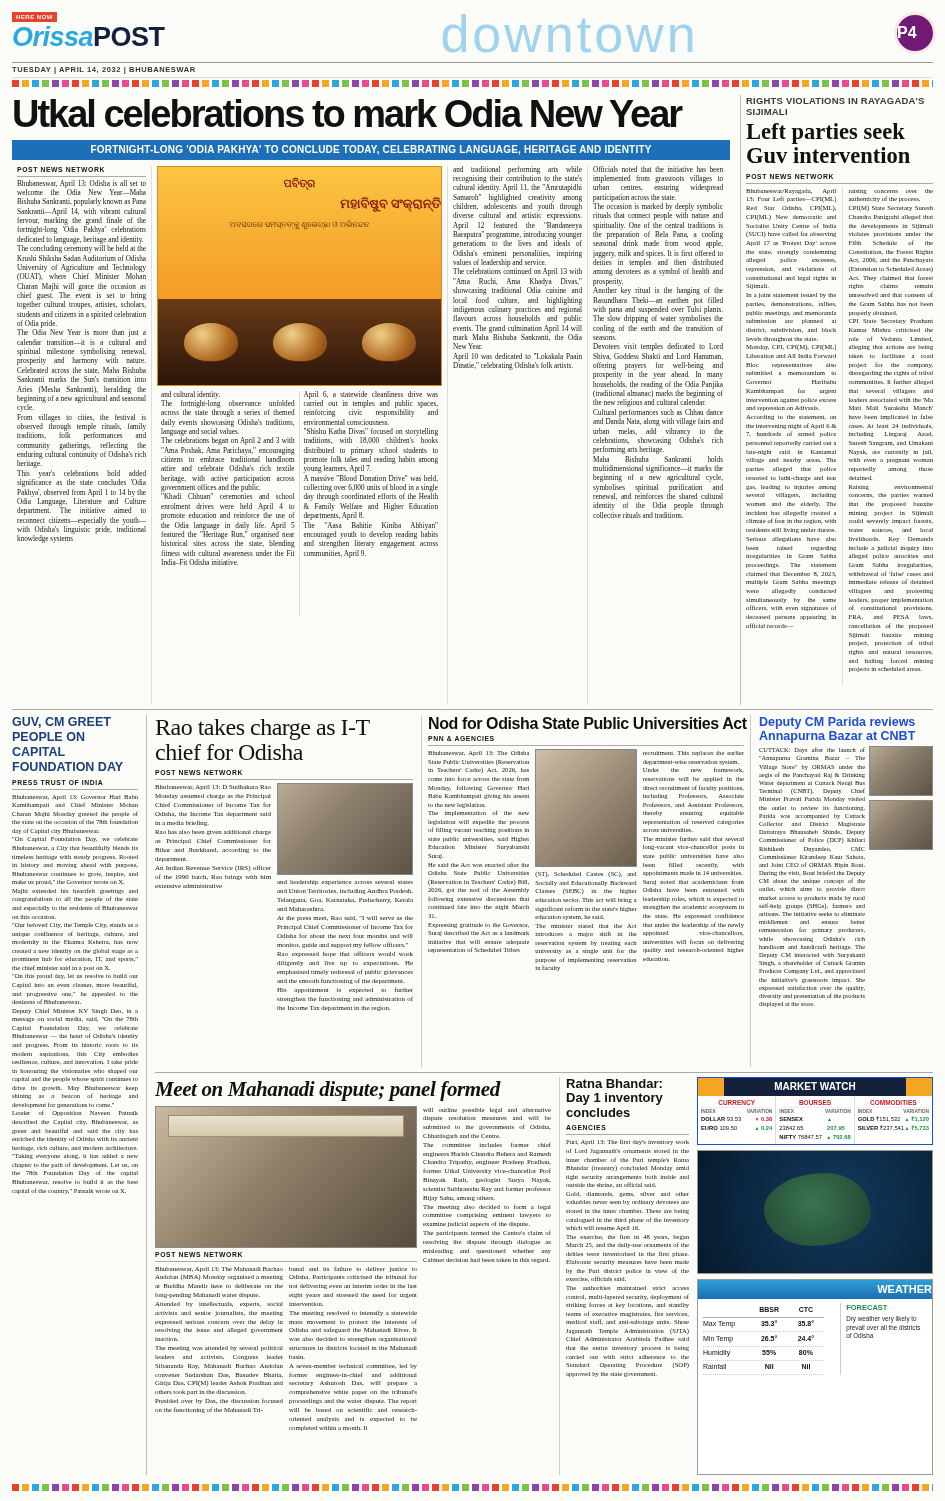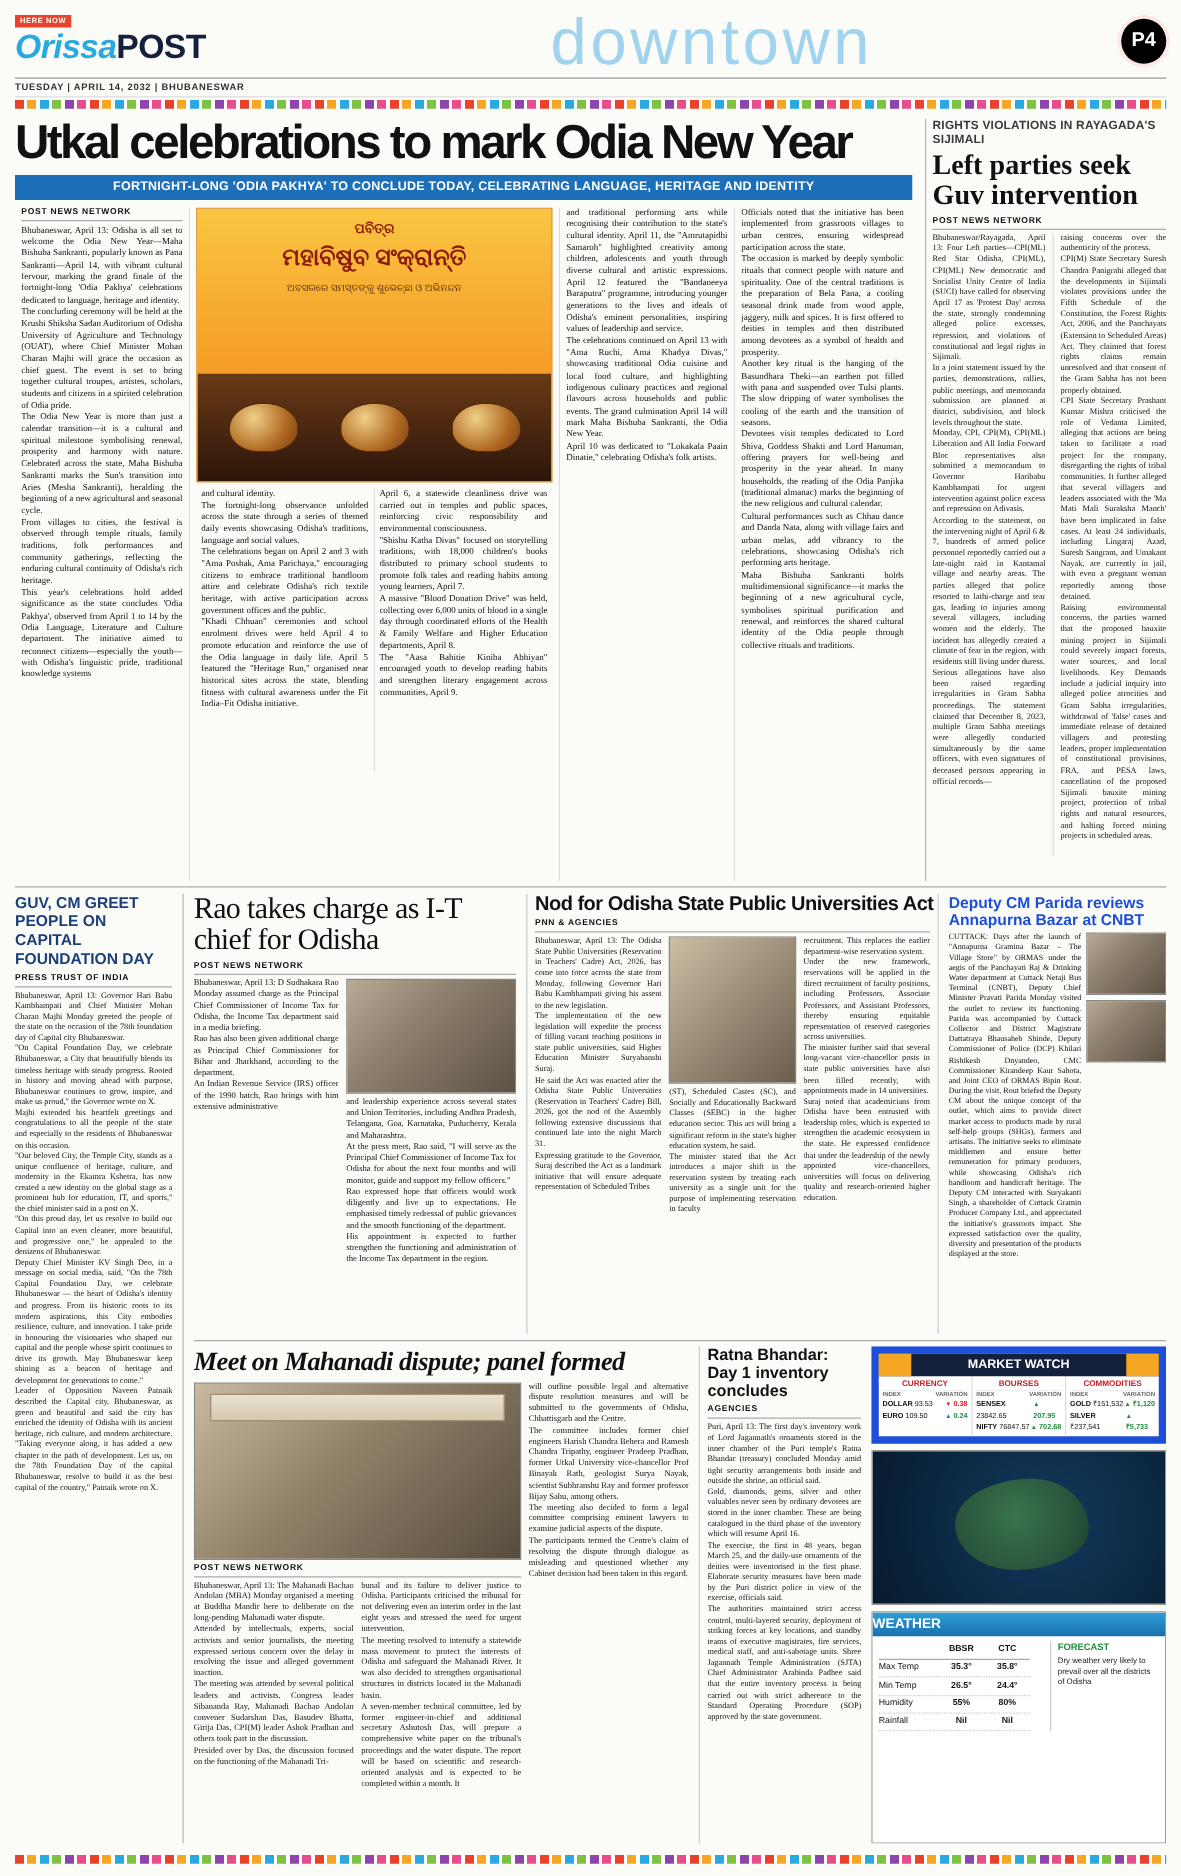--- a/index.html
+++ b/index.html
@@ -8,21 +8,21 @@
   .page { width: 945px; height: 1501px; position: relative; overflow: hidden; padding: 0 12px; }
 
   
   .mast-row { display: flex; justify-content: space-between; align-items: flex-start; padding-top: 5px; height: 62px; }
   .logo-block { width: 230px; }
   .logo-tag { display: inline-block; background: #e8412c; color: #fff; font: bold 6px/1.4 "Liberation Sans", sans-serif; padding: 1px 4px; letter-spacing: .5px; }
   .logo-text { font-family: "Liberation Sans", sans-serif; font-weight: bold; font-size: 27px; line-height: 1.05; letter-spacing: -.5px; }
   .logo-orissa { color: #2aa9e0; font-style: italic; }
   .logo-post { color: #15203c; }
   .section-title { font-family: "Liberation Sans", sans-serif; font-weight: 400; font-size: 52px; line-height: 58px; color: #9fd3ee; letter-spacing: 3px; }
-  .p4-badge { width: 36px; height: 36px; border-radius: 50%; background: #000000; color: #fff; font: bold 16px/36px "Liberation Sans", sans-serif; text-align: center; margin-top: 10px; box-shadow: 0 0 0 3px #fce8e4; }
+  .p4-badge { width: 36px; height: 36px; border-radius: 50%; background: #701a75; color: #fff; font: bold 16px/36px "Liberation Sans", sans-serif; margin-top: 10px; box-shadow: 0 0 0 3px #fce8e4; }
   .date-row { border-top: 1px solid #999; border-bottom: 1px solid #ddd; font: bold 7.5px/1 "Liberation Sans", sans-serif; color: #333; letter-spacing: .6px; padding: 3px 0; }
   .rainbow { height: 7px; margin: 2px 0; background: repeating-linear-gradient(90deg,
       #e8412c 0 7px, #fff 7px 10px, #f5a623 10px 17px, #fff 17px 20px,
       #2aa9e0 20px 27px, #fff 27px 30px, #7dc242 30px 37px, #fff 37px 40px,
       #8e44ad 40px 47px, #fff 47px 50px, #e84c8b 50px 57px, #fff 57px 60px); }
   .rainbow-bottom { position: absolute; left: 12px; right: 12px; bottom: 8px; }
 
   
   .byline { display: block; font: bold 6.8px/1.2 "Liberation Sans", sans-serif; letter-spacing: .6px; color: #111; border-bottom: 1px solid #aaa; padding-bottom: 2px; margin-bottom: 3px; }
   .body-text { font-size: 7.2px; line-height: 1.3; text-align: justify; white-space: pre-line; overflow: hidden; }
@@ -33,21 +33,21 @@
   .top-band { display: flex; gap: 10px; padding: 6px 0 4px; height: 620px; }
   .lead { width: 718px; display: flex; flex-direction: column; overflow: hidden; }
   .lead h1 { font-family: "Liberation Sans", sans-serif; font-weight: bold; font-size: 38px; letter-spacing: -2px; line-height: 1; margin-bottom: 7px; white-space: nowrap; }
   .kicker-bar { background: #1d6fb8; color: #fff; font: bold 10px/1 "Liberation Sans", sans-serif; text-align: center; padding: 5px 0; letter-spacing: .2px; margin-bottom: 6px; }
   .lead-grid { flex: 1; display: flex; overflow: hidden; }
   .lead-col { width: 140px; padding: 0 5px; border-right: 1px solid #ddd; overflow: hidden; }
   .lead-mid { width: 296px; padding: 0 5px; border-right: 1px solid #ddd; overflow: hidden; }
   .lead-col:last-child { border-right: none; }
   .lead-figure { height: 220px; background: linear-gradient(180deg, #fbc542 0%, #f59f28 55%, #ef8b1f 100%); border: 1px solid #d98a1e; position: relative; text-align: center; padding-top: 10px; }
   .odia-small { color: #8a1a0a; font-weight: bold; font-size: 11px; }
-  .odia-big { color: #8a1a0a; font-weight: bold; font-size: 19px; margin-top: 6px; line-height: 1.25; }
+  .odia-big { color: #8a1a0a; font-weight: bold; font-size: 13px; margin-top: 6px; line-height: 1.25; text-align: right; }
   .odia-sub { color: #5a2a08; font-size: 8px; margin-top: 8px; }
   .food-strip { position: absolute; left: 0; right: 0; bottom: 0; height: 86px; background: linear-gradient(180deg, #6a3a16, #2c150a); display: flex; align-items: center; justify-content: space-around; padding: 0 8px; }
   .bowl { width: 56px; height: 40px; border-radius: 50% 50% 45% 45%; background: radial-gradient(circle at 35% 30%, #f0d08a, #b06a22 60%, #7a3d12); border: 1px solid #50290e; }
   .lead-sub { display: flex; margin-top: 5px; height: 226px; overflow: hidden; }
   .lead-sub .sub-col { width: 50%; padding: 0 4px; }
   .lead-sub .sub-col:first-child { border-right: 1px solid #ddd; }
 
   .rail { flex: 1; border-left: 1px solid #bbb; padding-left: 5px; overflow: hidden; }
   .rail-kicker { font: bold 9.5px/1.2 "Liberation Sans", sans-serif; color: #3a3a3a; letter-spacing: .2px; margin-bottom: 3px; }
   .rail h2 { font-family: "Liberation Serif", serif; font-weight: bold; font-size: 22.5px; line-height: 1.05; margin-bottom: 5px; }
@@ -92,40 +92,40 @@
   .maha-banner { position: absolute; top: 8px; left: 12px; right: 12px; height: 22px; background: linear-gradient(180deg,#e9e2d2,#d6c9ab); border: 1px solid #a08f6c; }
   .maha-cols { display: flex; gap: 6px; height: 188px; overflow: hidden; }
   .maha-cols .body-text { width: 50%; font-size: 6.8px; }
   .maha-col3 { flex: 1; font-size: 6.8px; }
 
   .ratna { width: 130px; border-left: 1px solid #ccc; padding-left: 6px; overflow: hidden; }
   .ratna h3 { font: bold 13px/1.15 "Liberation Sans", sans-serif; margin-bottom: 3px; }
   .ratna .body-text { font-size: 6.6px; }
 
   .right-boxes { flex: 1; display: flex; flex-direction: column; gap: 5px; overflow: hidden; }
-  .market { border: 6px solid #1d4ed8; background: #fff; }
+  .market { border: 1px solid #1d4ed8; background: #fff; }
   .market-header { background: #14213d; color: #fff; text-align: center; font: bold 10px/1 "Liberation Sans", sans-serif; padding: 4px 0; position: relative; }
   .market-header::before, .market-header::after { content: ""; position: absolute; top: 0; bottom: 0; width: 26px; background: #f5a623; }
   .market-header::before { left: 0; } .market-header::after { right: 0; }
   .market-cols { display: flex; }
   .mcol { flex: 1; border-right: 1px solid #ddd; padding: 2px 3px 3px; }
   .mcol:last-child { border-right: none; }
   .mcol-title { color: #c32026; font: bold 6.5px/1.4 "Liberation Sans", sans-serif; text-align: center; border-bottom: 1px solid #eee; }
   .mhead { display: flex; justify-content: space-between; font: bold 4.8px/1.6 "Liberation Sans", sans-serif; color: #666; }
   .mrow { display: flex; justify-content: space-between; align-items: baseline; font: 5.8px/1.5 "Liberation Sans", sans-serif; }
   .mname { font-weight: bold; }
   .mvar { font-weight: bold; }
   .mvar .arrow { font-size: 5px; }
   .up { color: #1e8e3e; } .down { color: #d21f26; }
 
   .map-figure { height: 124px; border: 1px solid #999; background: radial-gradient(circle at 60% 45%, #123a5e 0%, #0b2740 60%, #071a2c 100%); position: relative; }
   .map-land { position: absolute; left: 28%; top: 18%; width: 46%; height: 60%; background: radial-gradient(circle at 45% 40%, #3f7a4e, #2c5a3a 60%, #1d4029); border-radius: 58% 42% 55% 45% / 50% 55% 45% 50%; opacity: .9; }
 
   .weather { border: 1px solid #999; flex: 1; background: #fff; overflow: hidden; }
-  .weather-header { background: linear-gradient(180deg, #2d9fd8, #1a6fae); color: #fff; font: bold 11px/1 "Liberation Sans", sans-serif; text-align: left; padding: 4px 0; }
+  .weather-header { background: linear-gradient(180deg, #2d9fd8, #1a6fae); color: #fff; font: bold 11px/1 "Liberation Sans", sans-serif; text-align: right; padding: 4px 0; }
   .weather-body { display: flex; padding: 4px 5px; }
   .wtable { flex: 1.5; }
   .wrow { display: flex; font: 7px/1.2 "Liberation Sans", sans-serif; padding: 2.5px 0; border-bottom: 1px dotted #ccc; }
   .wrow.whead { font-weight: bold; border-bottom: 1px solid #aaa; }
   .wlabel { flex: 1.3; }
   .wval { flex: 1; text-align: center; font-weight: bold; }
   .wforecast { flex: 1; border-left: 1px solid #ccc; padding-left: 5px; margin-left: 16px; }
   .wf-title { color: #1e8e3e; font: bold 7.5px/1.3 "Liberation Sans", sans-serif; }
   .wf-text { font: 6.3px/1.35 "Liberation Sans", sans-serif; color: #222; margin-top: 2px; }
 </style>

